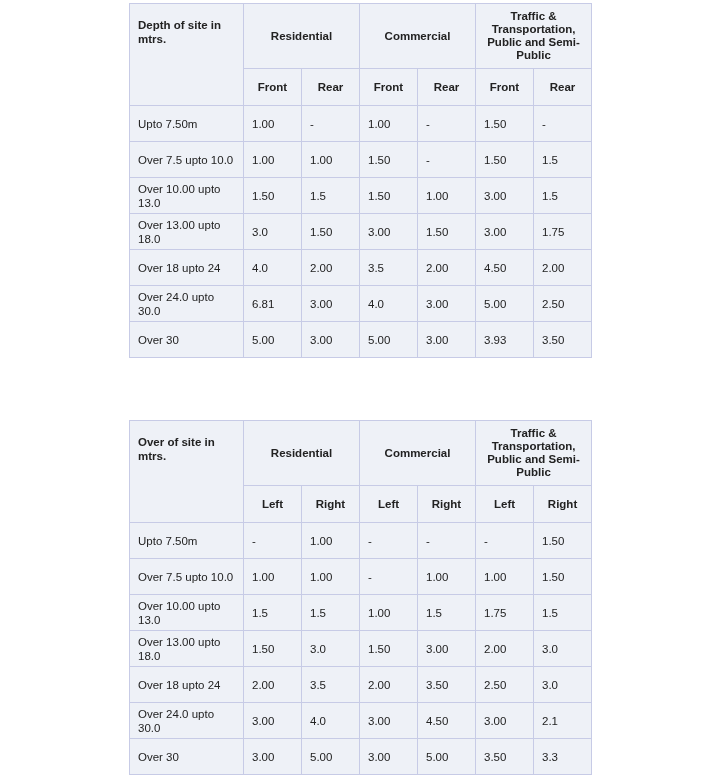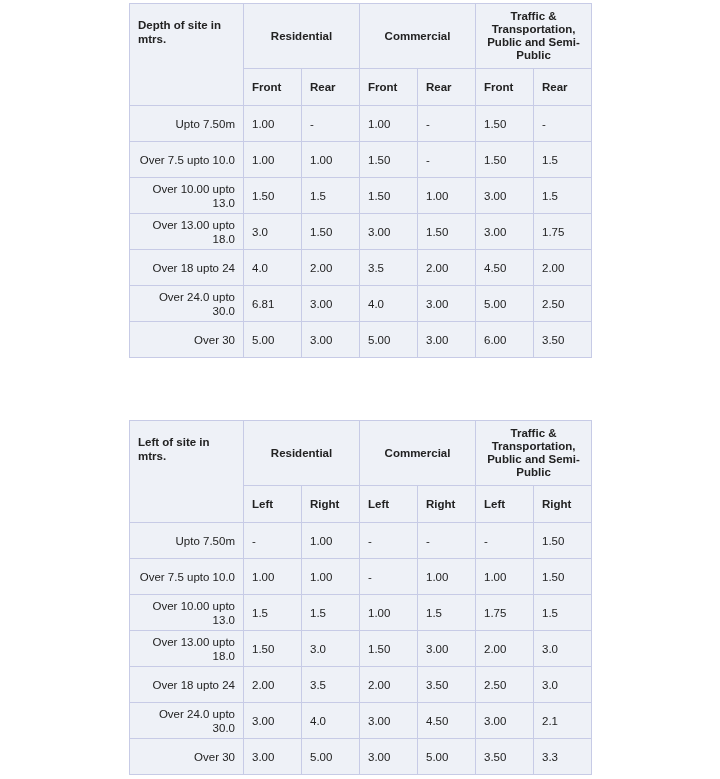--- a/index.html
+++ b/index.html
@@ -65,31 +65,31 @@
     padding-top: 14px;
   }
   tr.group-row th.group-wrap {
     line-height: 13px;
   }
 
   
   tr.sub-row th {
     height: 37px;
     font-weight: bold;
-    text-align: left;
+    text-align: center;
   }
 
   
   tbody tr td {
     height: 36px;
     text-align: left;
     font-weight: normal;
   }
   tbody tr td.row-label {
-    text-align: right;
+    text-align: left;
   }
 </style>
 </head>
 <body>
 
 <div class="page">
 
   <div class="table-block" id="table-block-depth">
     <table class="setback-table">
       <colgroup>
@@ -171,41 +171,41 @@
           <td>3.00</td>
           <td>5.00</td>
           <td>2.50</td>
         </tr>
         <tr>
           <td class="row-label">Over 30</td>
           <td>5.00</td>
           <td>3.00</td>
           <td>5.00</td>
           <td>3.00</td>
-          <td>6.00</td>
+          <td>3.93</td>
           <td>3.50</td>
         </tr>
       </tbody>
     </table>
   </div>
 
   <div class="table-block" id="table-block-width">
     <table class="setback-table">
       <colgroup>
         <col class="col-label">
         <col class="col-data">
           <col class="col-data">
         <col class="col-data">
           <col class="col-data">
         <col class="col-data">
           <col class="col-data">
       </colgroup>
       <thead>
         <tr class="group-row">
-          <th class="label-head" rowspan="2">Left of site in mtrs.</th>
+          <th class="label-head" rowspan="2">Over of site in mtrs.</th>
           <th colspan="2">Residential</th>
           <th colspan="2">Commercial</th>
           <th colspan="2" class="group-wrap">Traffic &amp; Transportation, Public and Semi-Public</th>
         </tr>
         <tr class="sub-row">
           <th>Left</th>
           <th>Right</th>
           <th>Left</th>
           <th>Right</th>
           <th>Left</th>

